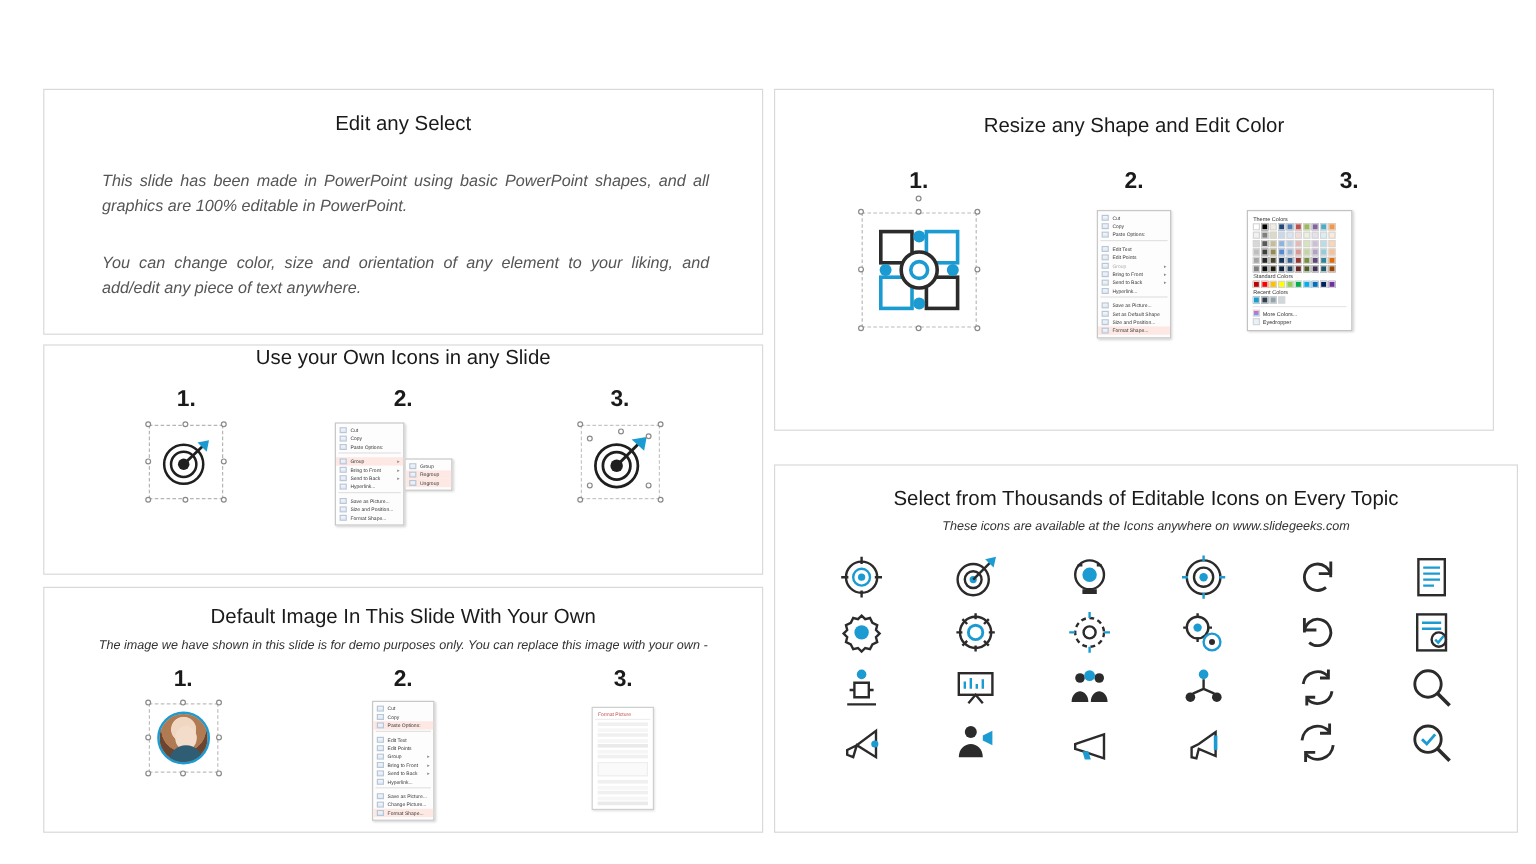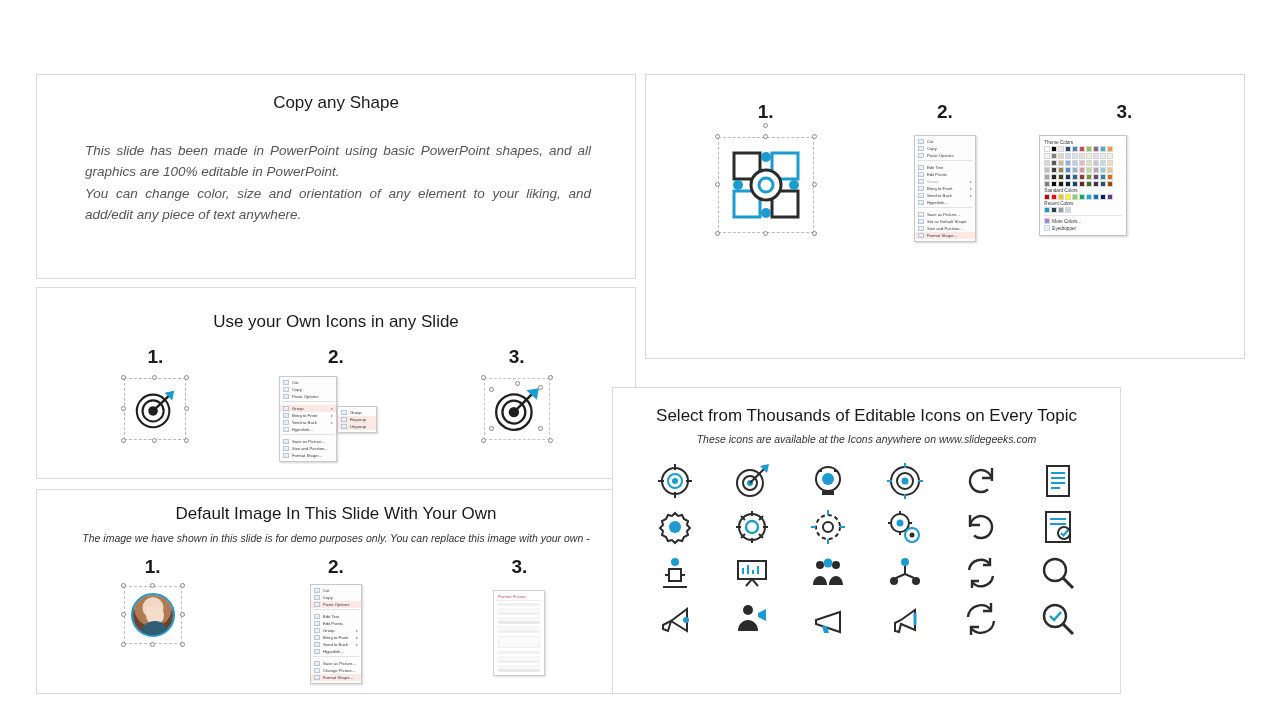--- a/index.html
+++ b/index.html
@@ -48,21 +48,21 @@
     color: #555;
     line-height: 1.55;
     text-align: justify;
   }
 
   
   #p-edit-shape   { left: 36px;  top: 74px;  width: 600px; height: 205px; }
   #p-own-icons    { left: 36px;  top: 287px; width: 600px; height: 192px; }
   #p-replace-img  { left: 36px;  top: 489px; width: 600px; height: 205px; }
   #p-resize-shape { left: 645px; top: 74px;  width: 600px; height: 285px; }
-  #p-thousands    { left: 612px; top: 387px; width: 509px; height: 307px; }
+  #p-thousands    { left: 645px; top: 387px; width: 620px; height: 307px; }
 
   .step-num {
     font-size: 19px;
     font-weight: bold;
     color: #1a1a1a;
     text-align: center;
   }
   .steps-row {
     display: flex;
     justify-content: space-around;
@@ -151,27 +151,27 @@
   .sw-row { display: flex; gap: 1px; margin-bottom: 1px; }
   .sw { width: 6px; height: 6px; border: 1px solid #d6d6d6; }
 </style>
 </head>
 <body>
 
 <div class="slide">
 
 
   <div class="panel" id="p-edit-shape">
-    <div class="panel-title" style="margin-top:18px;">Copy any Shape</div>
+    <div class="panel-title" style="margin-top:18px;">Edit any Select</div>
     <div class="body-text" style="margin:28px 44px 0 48px;">This slide has been made in PowerPoint using basic PowerPoint shapes, and all graphics are 100% editable in PowerPoint.</div>
-    <div class="body-text" style="margin:1px 44px 0 48px;">You can change color, size and orientation of any element to your liking, and add/edit any piece of text anywhere.</div>
+    <div class="body-text" style="margin:26px 44px 0 48px;">You can change color, size and orientation of any element to your liking, and add/edit any piece of text anywhere.</div>
   </div>
 
   <div class="panel" id="p-own-icons">
-    <div class="panel-title" style="margin-top:24px;">Use your Own Icons in any Slide</div>
+    <div class="panel-title" style="margin-top:0;">Use your Own Icons in any Slide</div>
 
     <div class="steps-row" style="margin-top:14px; padding:0 28px;">
 
       <div class="step" style="width:150px;">
         <div class="step-num">1.</div>
         <div style="margin-top:10px;">
           <div class="selbox">
             <div style="width:62px;height:62px;border:1px dashed #b5b5b5;display:flex;align-items:center;justify-content:center;">
               <svg width="46" height="46" viewBox="0 0 48 48">
                 <circle cx="22" cy="26" r="17" fill="none" stroke="#1f1f1f" stroke-width="2.2"></circle>
@@ -317,20 +317,21 @@
               <div style="height:3px;background:#f6f6f6;margin-bottom:1.5px;"></div>
               <div style="height:3px;background:#eaeaea;"></div>
             </div>
           </div>
         </div>
       </div>
     </div>
   </div>
 
   <div class="panel" id="p-resize-shape">
+    <div class="panel-title" style="margin-top:20px;">Resize any Shape and Edit Color</div>
 
     <div class="steps-row" style="margin-top:26px; padding:0 30px;">
 
       <div class="step" style="width:170px;">
         <div class="step-num">1.</div>
         <div style="margin-top:14px;">
           <div class="selbox">
             <div style="width:96px;height:96px;border:1px dashed #b9b9b9;display:flex;align-items:center;justify-content:center;">
               <svg width="84" height="84" viewBox="0 0 84 84">
                 <rect x="10" y="10" width="26" height="26" fill="none" stroke="#2b2b2b" stroke-width="3"></rect>

